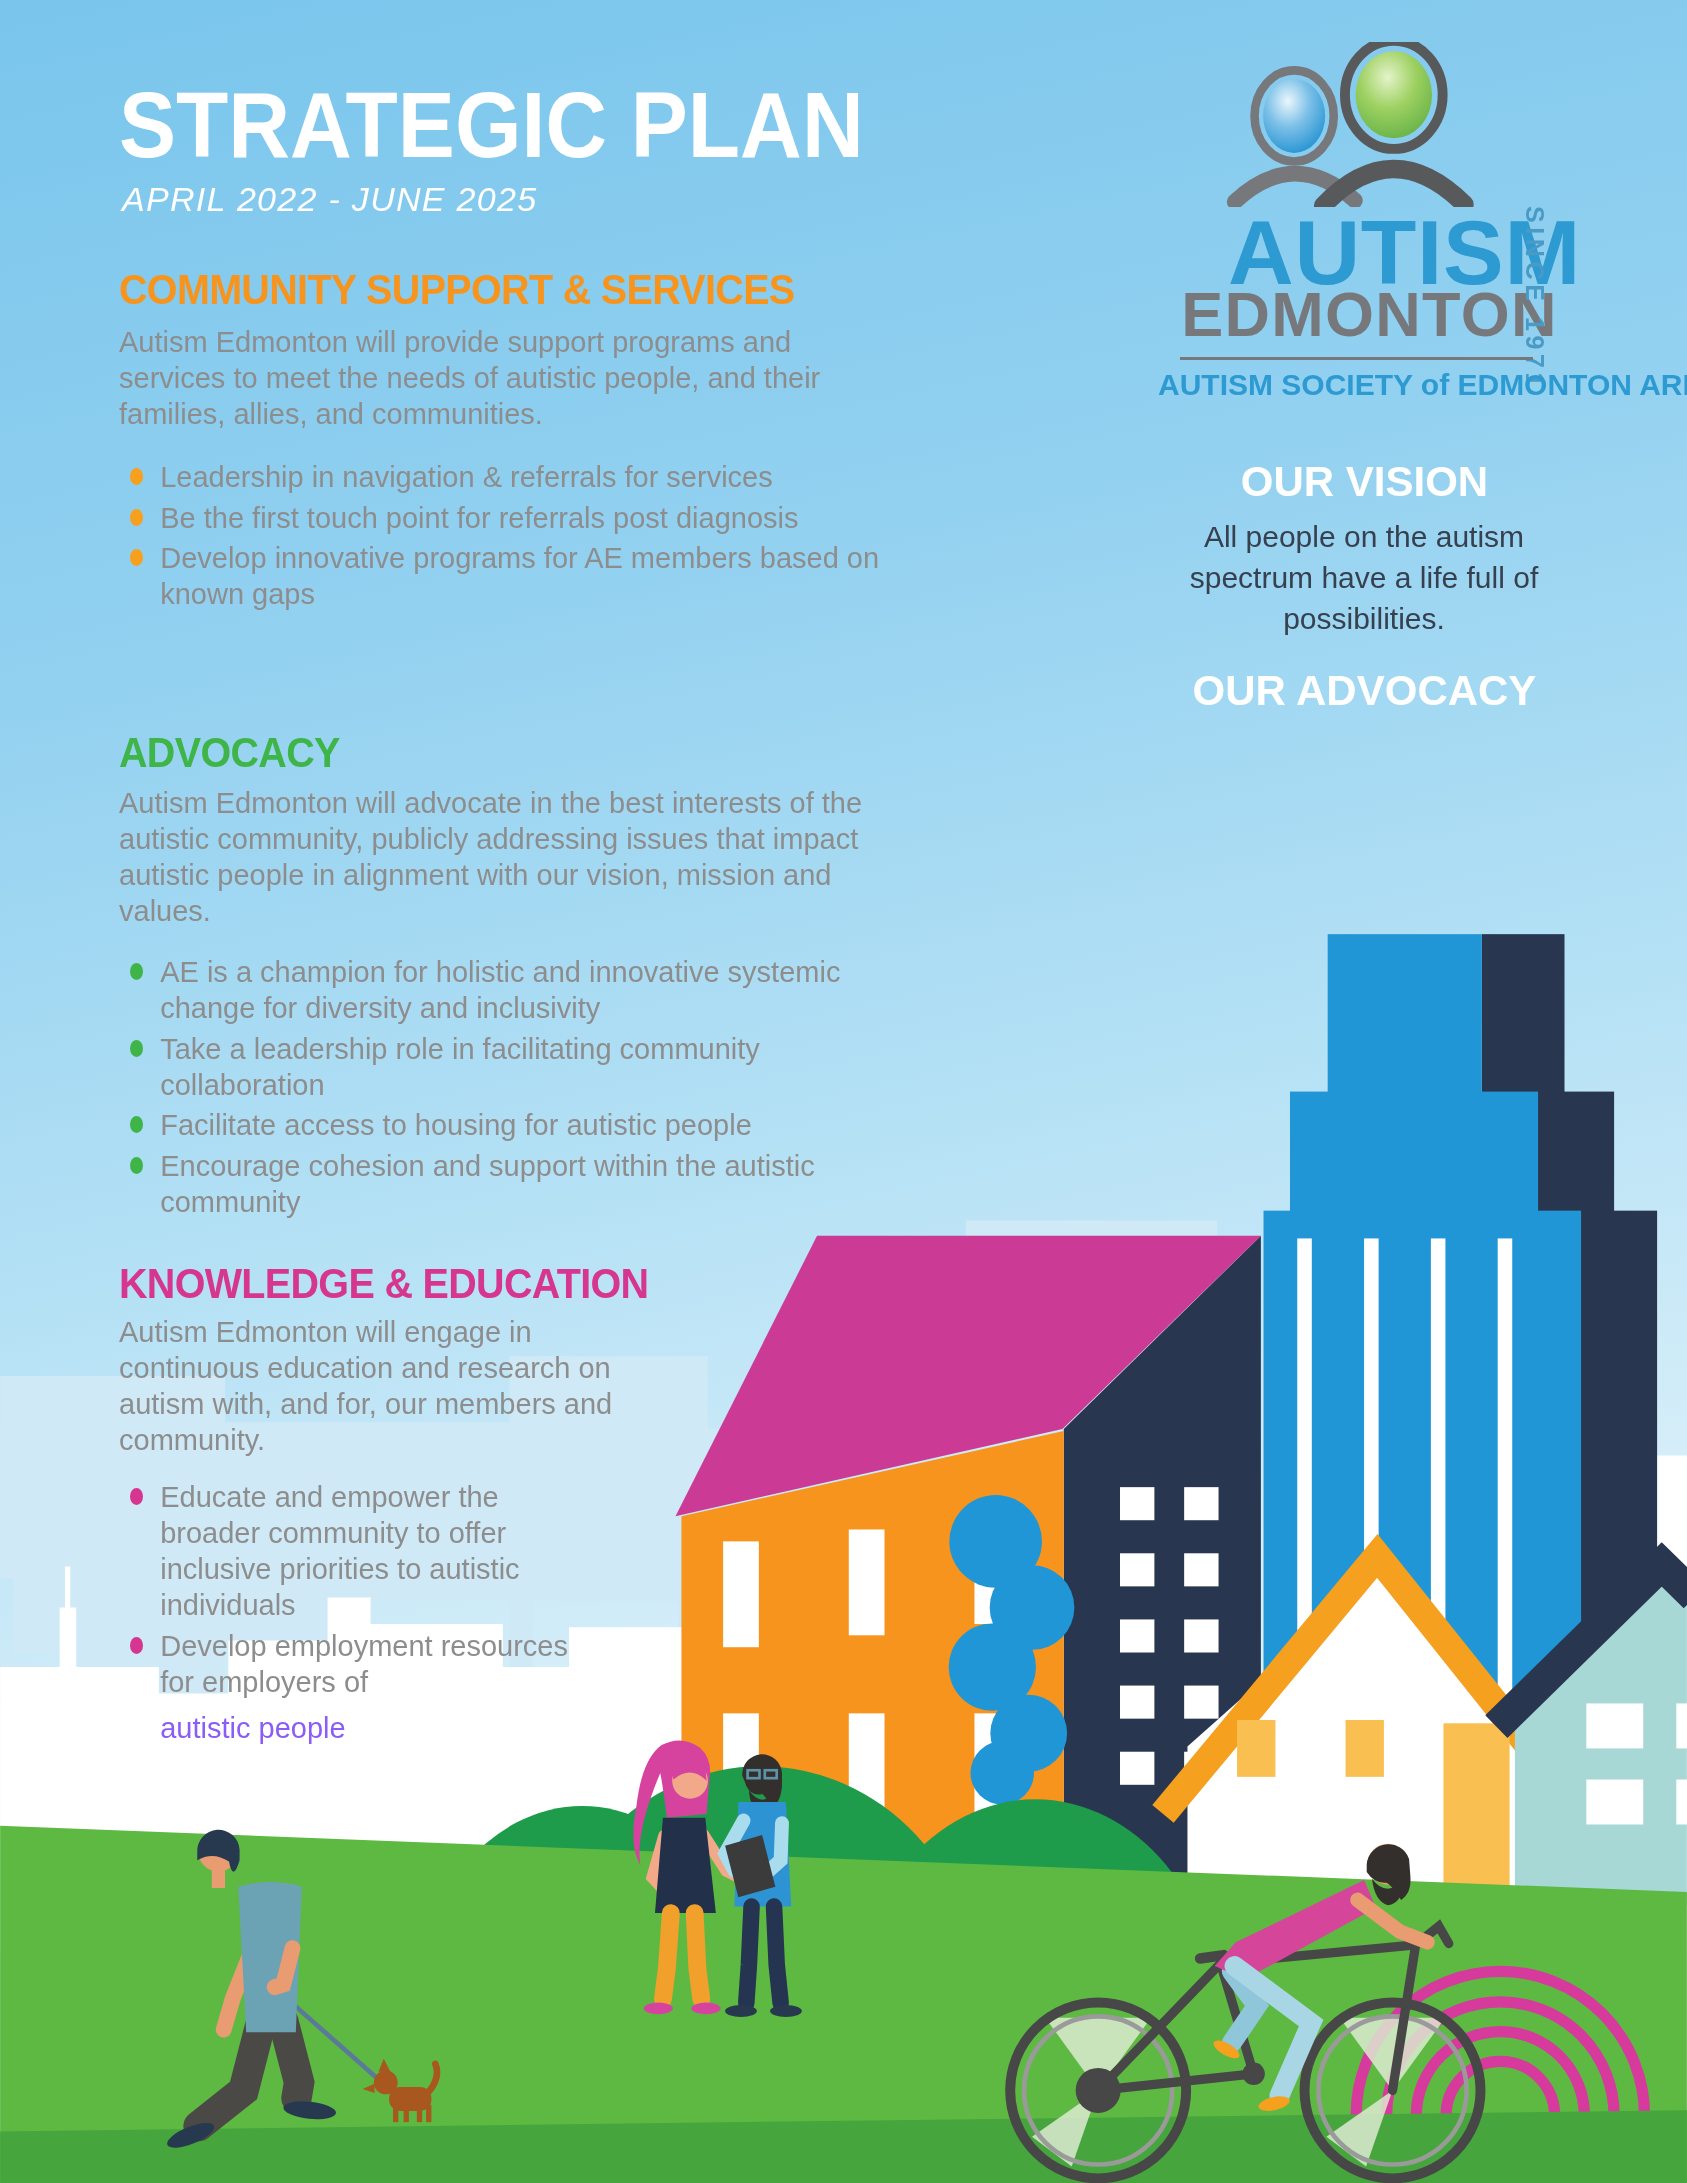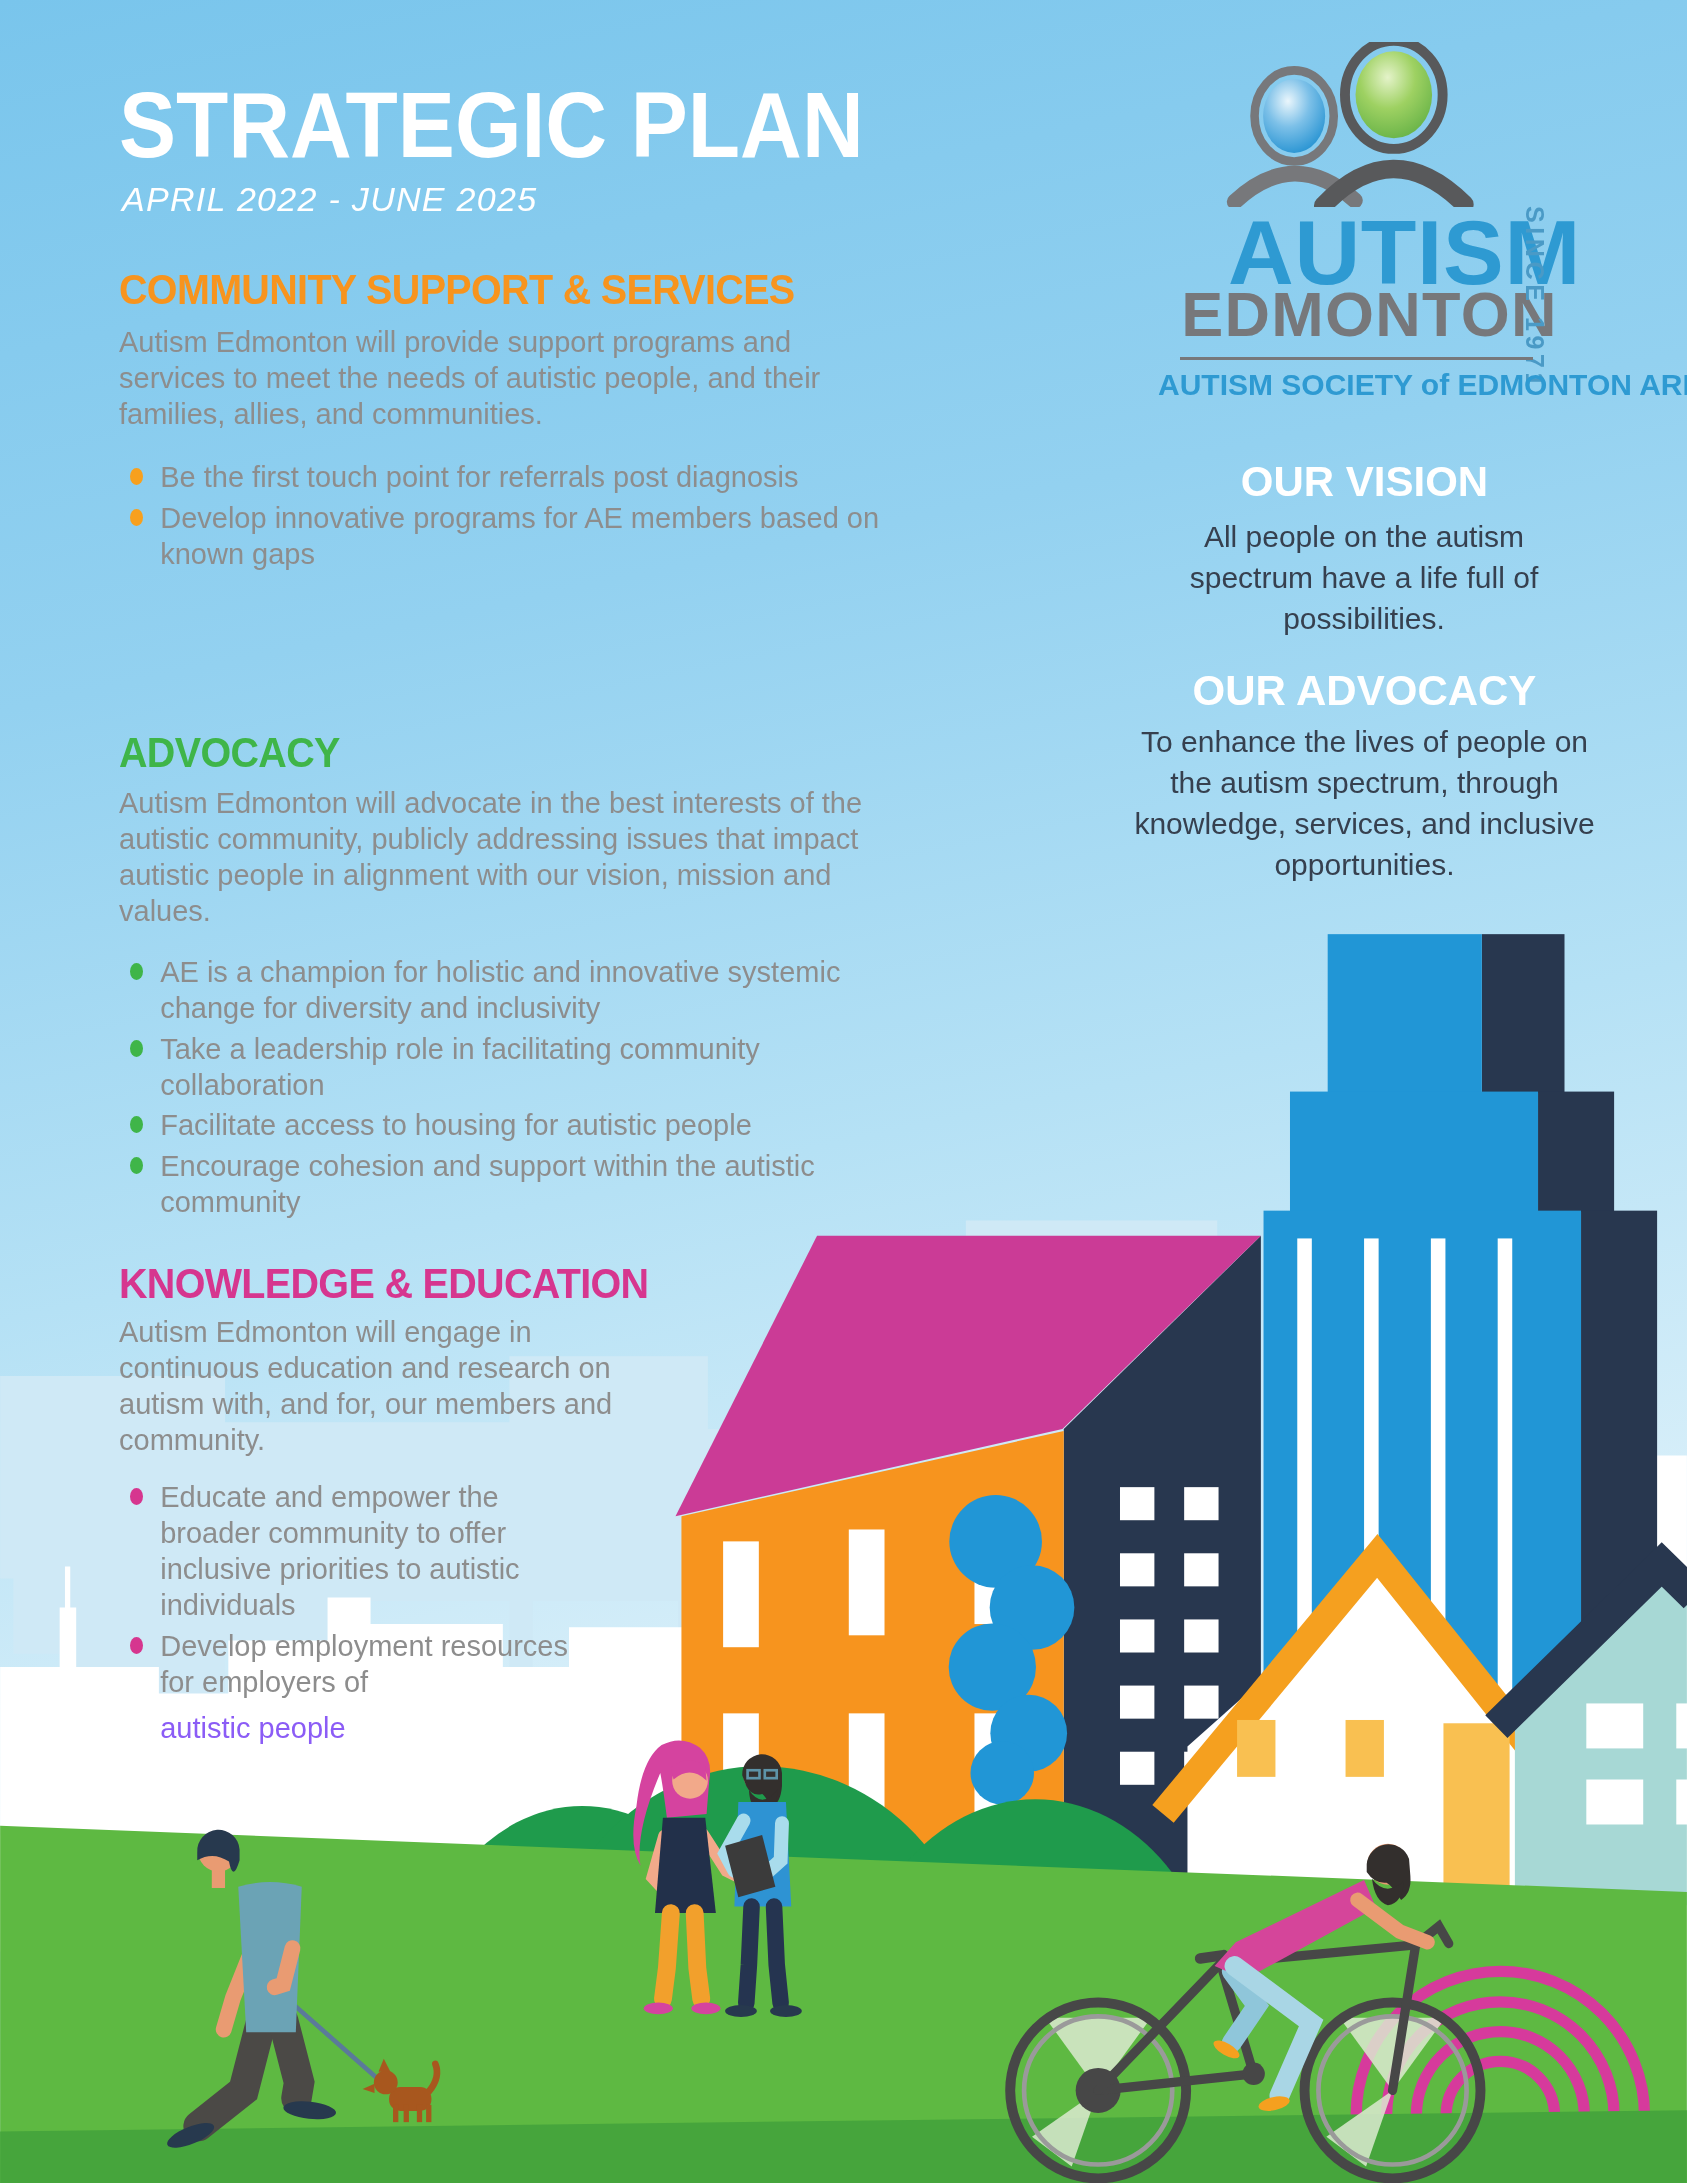--- a/index.html
+++ b/index.html
@@ -267,20 +267,24 @@
   </svg>
 
   <div class="abs title">STRATEGIC PLAN</div>
   <div class="abs subtitle">APRIL 2022 - JUNE 2025</div>
 
   <div class="abs sec-head head-community">COMMUNITY SUPPORT &amp; SERVICES</div>
   <div class="abs intro intro-community">Autism Edmonton will provide support programs and services to meet the needs of autistic people, and their families, allies, and communities.</div>
   <div class="abs blist blist-community">
     <div class="bullet">
       <span class="dot"></span>
+      <span class="btxt">Leadership in navigation &amp; referrals for services</span>
+    </div>
+    <div class="bullet">
+      <span class="dot"></span>
       <span class="btxt">Be the first touch point for referrals post diagnosis</span>
     </div>
     <div class="bullet">
       <span class="dot"></span>
       <span class="btxt">Develop innovative programs for AE members based on known gaps</span>
     </div>
   </div>
 
   <div class="abs sec-head head-advocacy">ADVOCACY</div>
   <div class="abs intro intro-advocacy">Autism Edmonton will advocate in the best interests of the autistic community, publicly addressing issues that impact autistic people in alignment with our vision, mission and values.</div>
@@ -345,16 +349,15 @@
   </svg>
   <div class="abs logo-word1">AUTISM</div>
   <div class="abs logo-word2">EDMONTON</div>
   <div class="abs logo-since">SINCE 1971</div>
   <div class="abs logo-rule"></div>
   <div class="abs logo-tagline">AUTISM SOCIETY of EDMONTON AREA</div>
 
   <div class="abs vm-head vision-head">OUR VISION</div>
   <div class="abs vm-text vision-text">All people on the autism spectrum have a life full of possibilities.</div>
   <div class="abs vm-head mission-head">OUR ADVOCACY</div>
-  <div class="abs vm-text mission-text">To enhance the lives of people on the autism spectrum, through knowledge, services, and inclusive opportunities.</div>
 
 </div>
 
 
 </body></html>

